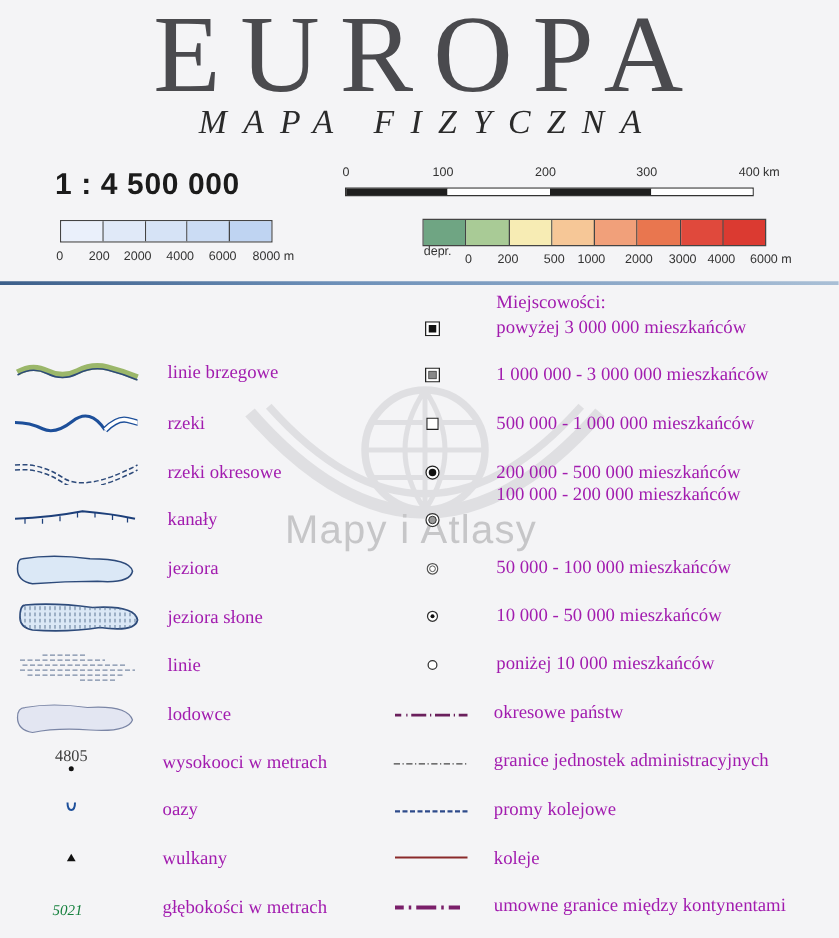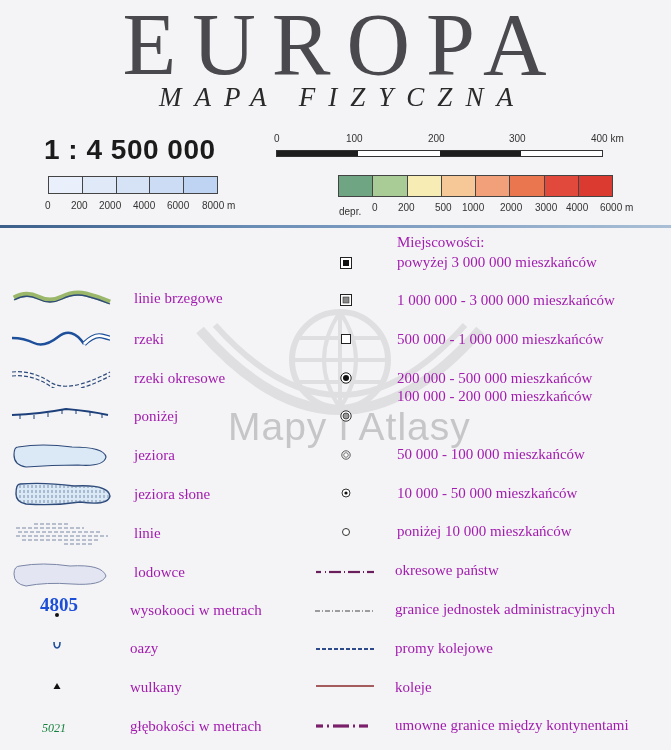--- a/index.html
+++ b/index.html
@@ -19,40 +19,40 @@
   }
   .subtitle {
     left: 0; width: 671px; top: 82px; text-align: center;
     font-family: "Liberation Serif", serif; font-style: italic;
     font-size: 27px; letter-spacing: 13px; color: #2a2a2a;
     padding-left: 14px; box-sizing: border-box;
   }
   .scale-ratio {
     left: 44px; top: 134px;
     font-family: "Liberation Sans", sans-serif; font-weight: bold;
-    font-size: 28px; color: #1b1b1b; letter-spacing: 0.5px;
+    font-size: 24px; color: #1b1b1b; letter-spacing: 0.5px;
   }
   .sans { font-family: "Liberation Sans", sans-serif; font-size: 10px; color: #333; }
   .depth-bar { left: 48px; top: 176px; width: 170px; height: 18px; display: flex; border: 1px solid #444; box-sizing: border-box; }
   .depth-bar div { flex: 1; border-right: 1px solid #444; }
   .depth-bar div:last-child { border-right: none; }
   .km-bar { left: 276px; top: 150px; width: 327px; height: 7px; border: 1px solid #333; box-sizing: border-box; display: flex; }
   .km-bar div { flex: 1; }
   .height-bar { left: 338px; top: 175px; width: 275px; height: 22px; display: flex; border: 1px solid #444; box-sizing: border-box; }
   .height-bar div { flex: 1; border-right: 1px solid #444; }
   .height-bar div:last-child { border-right: none; }
   .divider {
     left: 0; top: 225px; width: 671px; height: 3px;
     background: linear-gradient(to right, #3c5f8a 0%, #6c8fb8 40%, #a9bfd6 100%);
   }
   .legend-label { font-size: 15px; color: #a21caf; white-space: nowrap; }
   .watermark { left: 180px; top: 300px; width: 320px; height: 170px; opacity: 0.55; }
   .wm-text {
     left: 228px; top: 405px; font-family: "Liberation Sans", sans-serif;
-    font-size: 39px; color: #c6c6c8; letter-spacing: 1px; font-weight: 300;
+    font-size: 32px; color: #c6c6c8; letter-spacing: 1px; font-weight: 300;
   }
 </style>
 </head>
 <body>
 
 <div class="abs title">EUROPA</div>
 <div class="abs subtitle">MAPA FIZYCZNA</div>
 <div class="abs scale-ratio">1 : 4 500 000</div>
 
 <div class="abs depth-bar">
@@ -84,21 +84,21 @@
 <div class="abs height-bar">
   <div style="background:#6fa583"></div>
   <div style="background:#a9cb96"></div>
   <div style="background:#f7ecb4"></div>
   <div style="background:#f6c797"></div>
   <div style="background:#f1a07a"></div>
   <div style="background:#e9764f"></div>
   <div style="background:#e0493c"></div>
   <div style="background:#db3a31"></div>
 </div>
-<span class="abs sans" style="left:339px;top:206px">depr.</span>
+<span class="abs sans" style="left:339px;top:196px">depr.</span>
 <span class="abs sans" style="left:372px;top:202px">0</span>
 <span class="abs sans" style="left:398px;top:202px">200</span>
 <span class="abs sans" style="left:435px;top:202px">500</span>
 <span class="abs sans" style="left:462px;top:202px">1000</span>
 <span class="abs sans" style="left:500px;top:202px">2000</span>
 <span class="abs sans" style="left:535px;top:202px">3000</span>
 <span class="abs sans" style="left:566px;top:202px">4000</span>
 <span class="abs sans" style="left:600px;top:202px">6000 m</span>
 
 <div class="abs divider"></div>
@@ -130,21 +130,21 @@
   <svg class="abs" style="left:10px;top:366px" width="104" height="22">
     <path d="M2 6 Q22 4 40 16 T100 6" fill="none" stroke="#2d4a7a" stroke-width="1.2" stroke-dasharray="4 2"></path>
     <path d="M2 10 Q22 8 40 20 T100 10" fill="none" stroke="#2d4a7a" stroke-width="1.2" stroke-dasharray="4 2"></path>
   </svg>
   <span class="abs legend-label" style="left:134px;top:370px">rzeki okresowe</span>
 
   <svg class="abs" style="left:10px;top:405px" width="100" height="16">
     <path d="M2 10 Q30 9 56 4 Q80 6 98 10" fill="none" stroke="#1d3f7a" stroke-width="1.8"></path>
     <path d="M10 10 l0 4 M24 10 l0 4 M38 8 l0 4 M52 5 l0 4 M66 5 l0 4 M80 7 l0 4 M92 9 l0 4" stroke="#1d3f7a" stroke-width="1"></path>
   </svg>
-  <span class="abs legend-label" style="left:134px;top:408px">poniżej</span>
+  <span class="abs legend-label" style="left:134px;top:408px">kanały</span>
 
   <svg class="abs" style="left:12px;top:441px" width="96" height="28">
     <path d="M6 6 Q30 2 60 6 Q92 6 94 16 Q92 26 66 24 Q40 24 14 26 Q2 24 2 14 Q2 6 6 6 Z" fill="#dbe8f6" stroke="#2d4a7a" stroke-width="1.2"></path>
   </svg>
   <span class="abs legend-label" style="left:134px;top:447px">jeziora</span>
 
   <svg class="abs" style="left:14px;top:480px" width="100" height="28">
     <defs>
       <pattern id="saltpat" width="4" height="5" patternUnits="userSpaceOnUse">
         <line x1="2" y1="0" x2="2" y2="3" stroke="#5d7594" stroke-width="0.8"></line>
@@ -166,21 +166,21 @@
     </g>
   </svg>
   <span class="abs legend-label" style="left:134px;top:525px">linie</span>
 
   <svg class="abs" style="left:12px;top:558px" width="96" height="30">
     <path d="M8 8 Q30 4 58 8 Q90 6 94 18 Q90 28 60 26 Q34 24 14 28 Q2 26 2 16 Q2 8 8 8 Z" fill="#e3e6f2" stroke="#7b86a6" stroke-width="1"></path>
   </svg>
   <span class="abs legend-label" style="left:134px;top:564px">lodowce</span>
 
   <div class="abs" style="left:40px;top:598px;width:34px;text-align:center">
-    <div style="font-weight:bold;font-size:19px;line-height:14px;color:#1d4ed8">4805</div>
+    <div style="font-weight:normal;font-size:13px;line-height:14px;color:#404040">4805</div>
     <div style="width:4px;height:4px;border-radius:50%;background:#111;margin:1px auto 0"></div>
   </div>
   <span class="abs legend-label" style="left:130px;top:602px">wysokooci w metrach</span>
 
   <svg class="abs" style="left:52px;top:641px" width="10" height="8">
     <path d="M2 1 Q2 7 5 7 Q8 7 8 1" fill="none" stroke="#1d4f9a" stroke-width="1.6"></path>
   </svg>
   <span class="abs legend-label" style="left:130px;top:640px">oazy</span>
 
   <svg class="abs" style="left:53px;top:682px" width="8" height="8">

